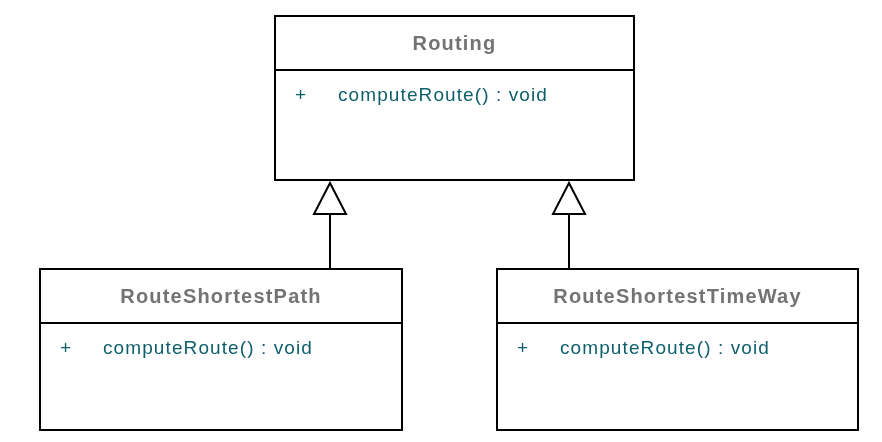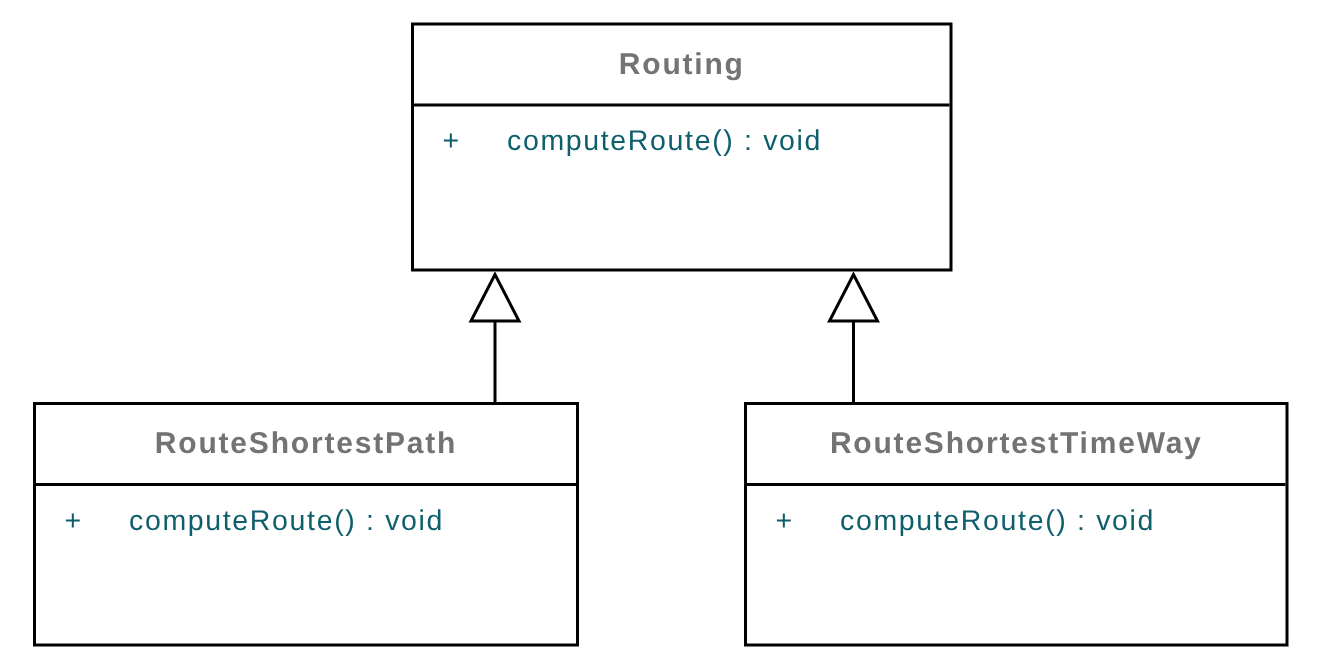--- a/index.html
+++ b/index.html
@@ -23,21 +23,21 @@
     height: 442px;
     pointer-events: none;
   }
   .class-box {
     position: absolute;
     box-sizing: border-box;
     border: 2px solid #000000;
     background: #ffffff;
   }
   .box-routing   { left: 274px; top: 15px;  width: 361px; height: 166px; }
-  .box-path      { left: 22px;  top: 268px; width: 364px; height: 163px; }
+  .box-path      { left: 39px;  top: 268px; width: 364px; height: 163px; }
   .box-timeway   { left: 496px; top: 268px; width: 363px; height: 163px; }
   .class-name {
     box-sizing: border-box;
     height: 54px;
     border-bottom: 2px solid #000000;
     display: flex;
     align-items: center;
     justify-content: center;
     font-size: 20px;
     font-weight: bold;

